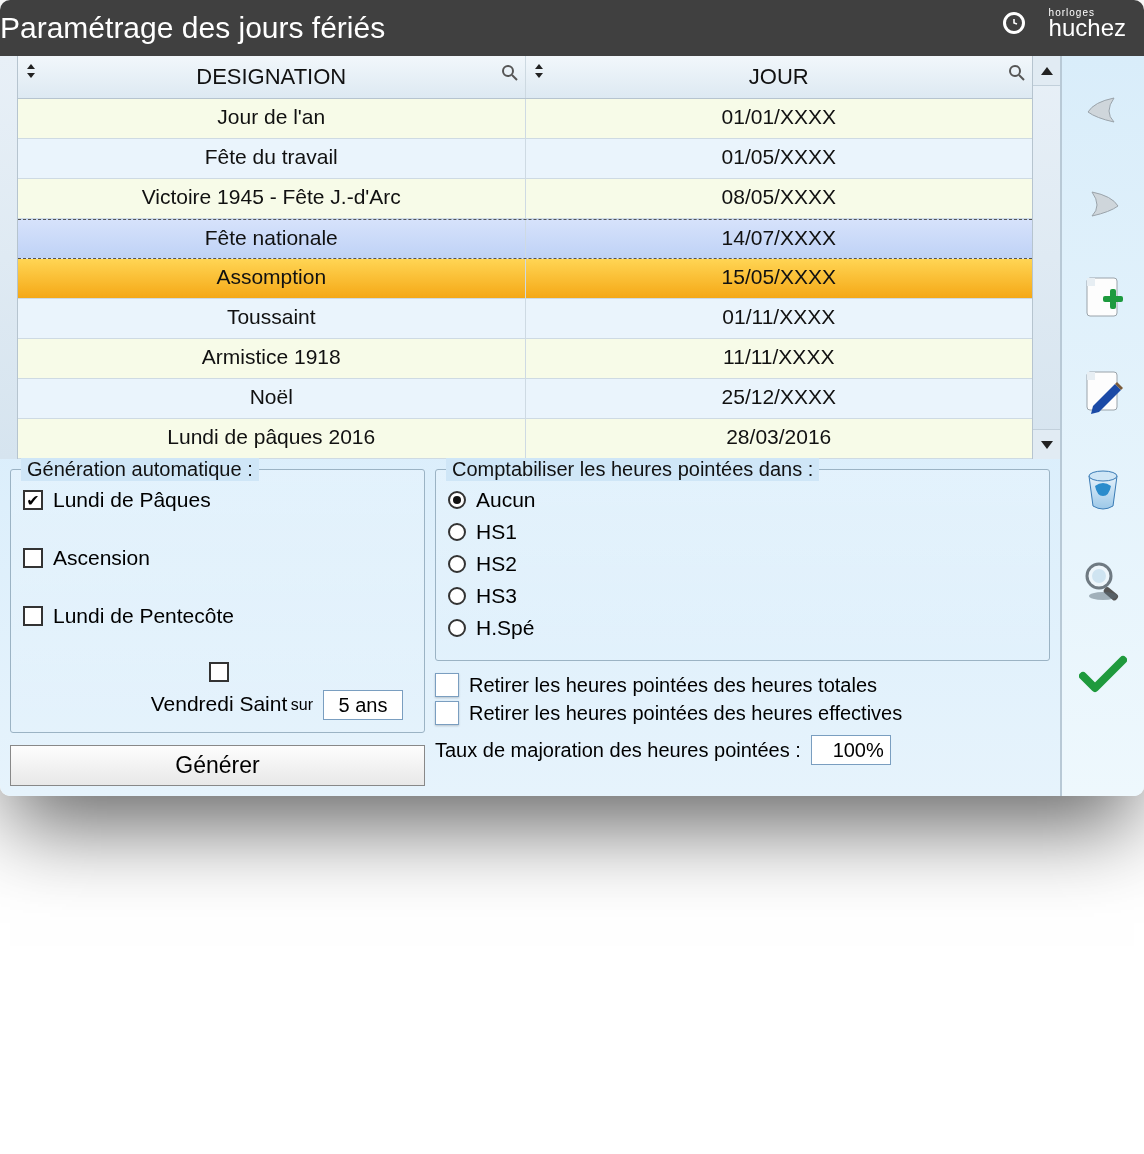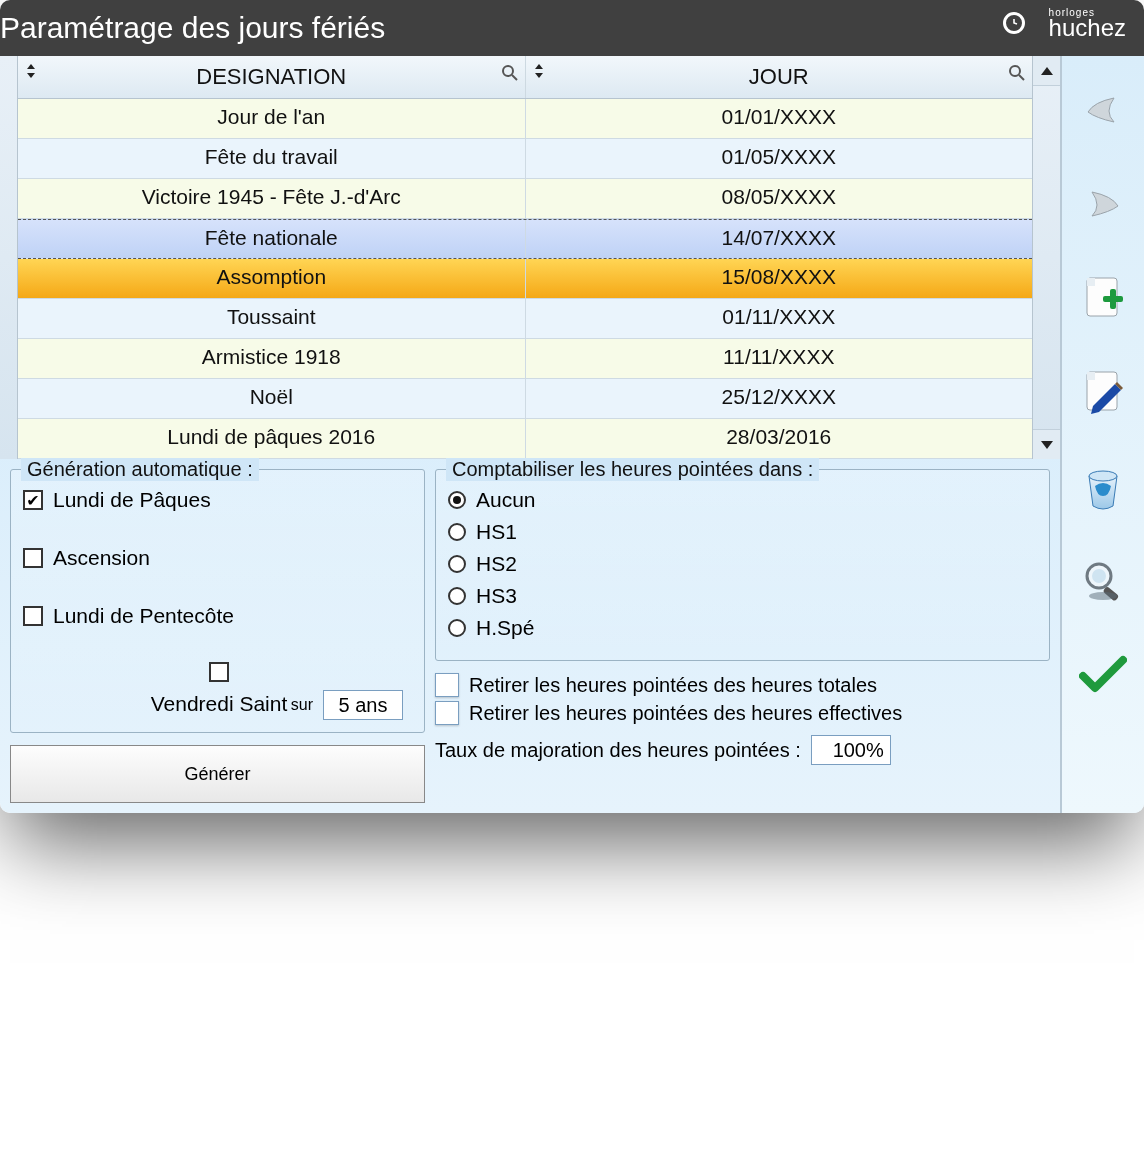--- a/index.html
+++ b/index.html
@@ -192,24 +192,24 @@
   .sur-input {
     width:80px; height:30px;
     border:1px solid #7a9ec0;
     background:#fff;
     text-align:center;
     font-size:20px;
     display:flex;align-items:center;justify-content:center;
   }
   .gen-button {
     margin-top:12px;
-    height:58px;
+    height:41px;
     border:1px solid #888;
     background:linear-gradient(180deg,#fdfdfd,#e8e8e8);
-    font-size:18px;
+    font-size:23px;
     cursor:pointer;
   }
   .extra-checks{
     margin-top:12px;
   }
   .check-line.small { font-size:20px; margin:4px 0; }
   .wincheck.small{ width:24px;height:24px; border:1px solid #7a9ec0; background:#fff; box-shadow:0 1px 2px rgba(0,0,0,0.2);}
   .taux-line {
     display:flex; align-items:center; gap:10px;
     font-size:20px;
@@ -301,21 +301,21 @@
               <div class="row alt">
                 <div class="cell">Victoire 1945 - Fête J.-d'Arc</div>
                 <div class="cell" style="border-right: none;">08/05/XXXX</div>
               </div>
               <div class="row hovered">
                 <div class="cell">Fête nationale</div>
                 <div class="cell" style="border-right: none;">14/07/XXXX</div>
               </div>
               <div class="row selected">
                 <div class="cell">Assomption</div>
-                <div class="cell" style="border-right: none;">15/08/XXXX</div>
+                <div class="cell" style="border-right: none;">15/05/XXXX</div>
               </div>
               <div class="row plain">
                 <div class="cell">Toussaint</div>
                 <div class="cell" style="border-right: none;">01/11/XXXX</div>
               </div>
               <div class="row alt">
                 <div class="cell">Armistice 1918</div>
                 <div class="cell" style="border-right: none;">11/11/XXXX</div>
               </div>
               <div class="row plain">

